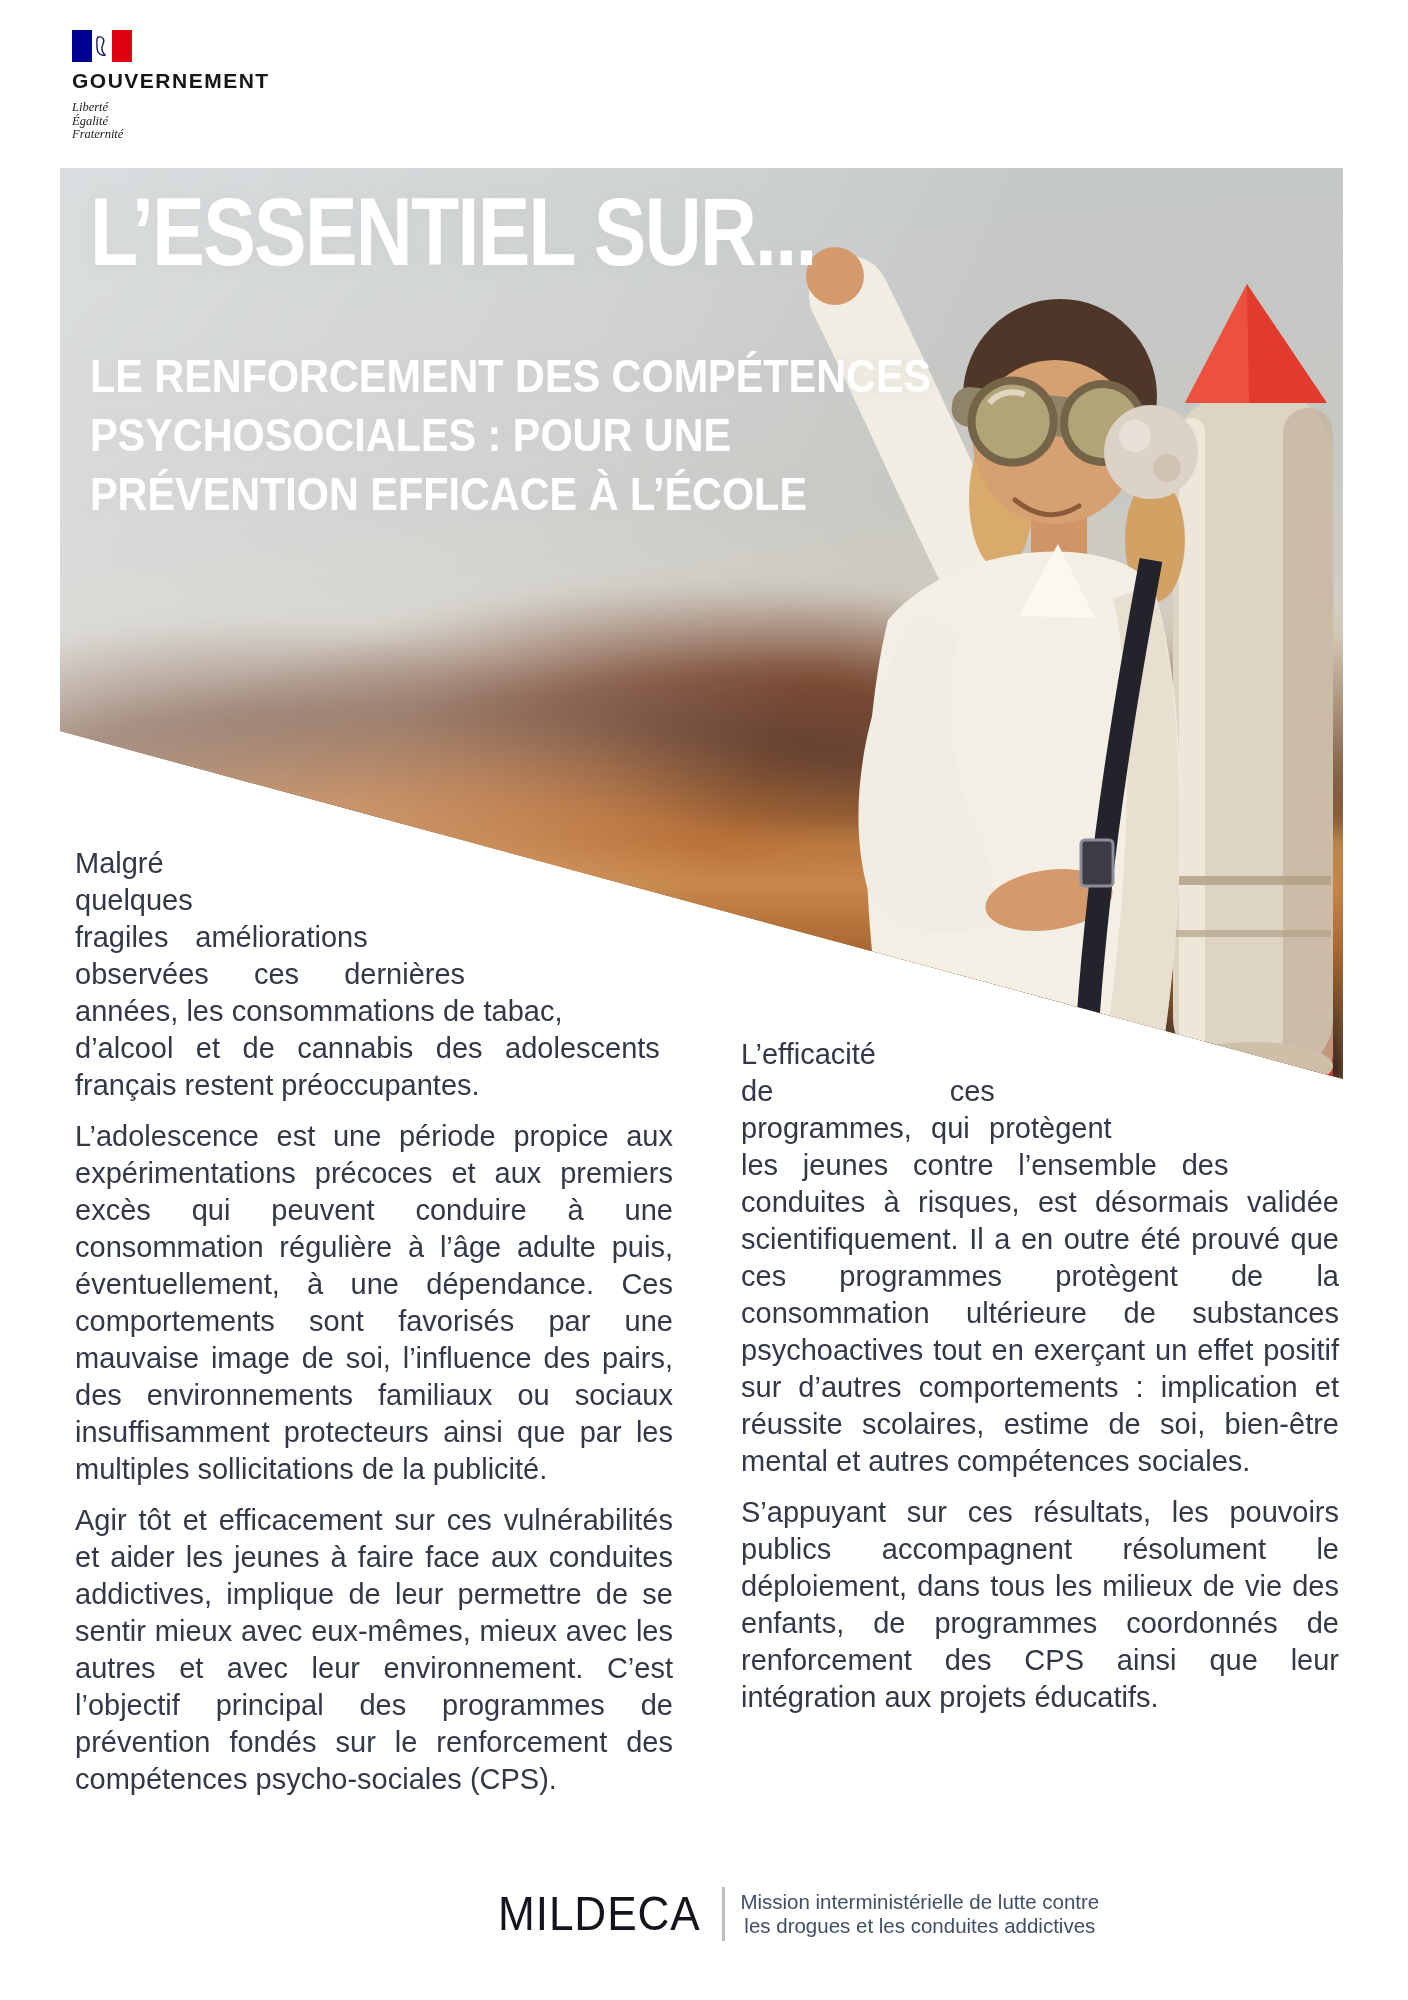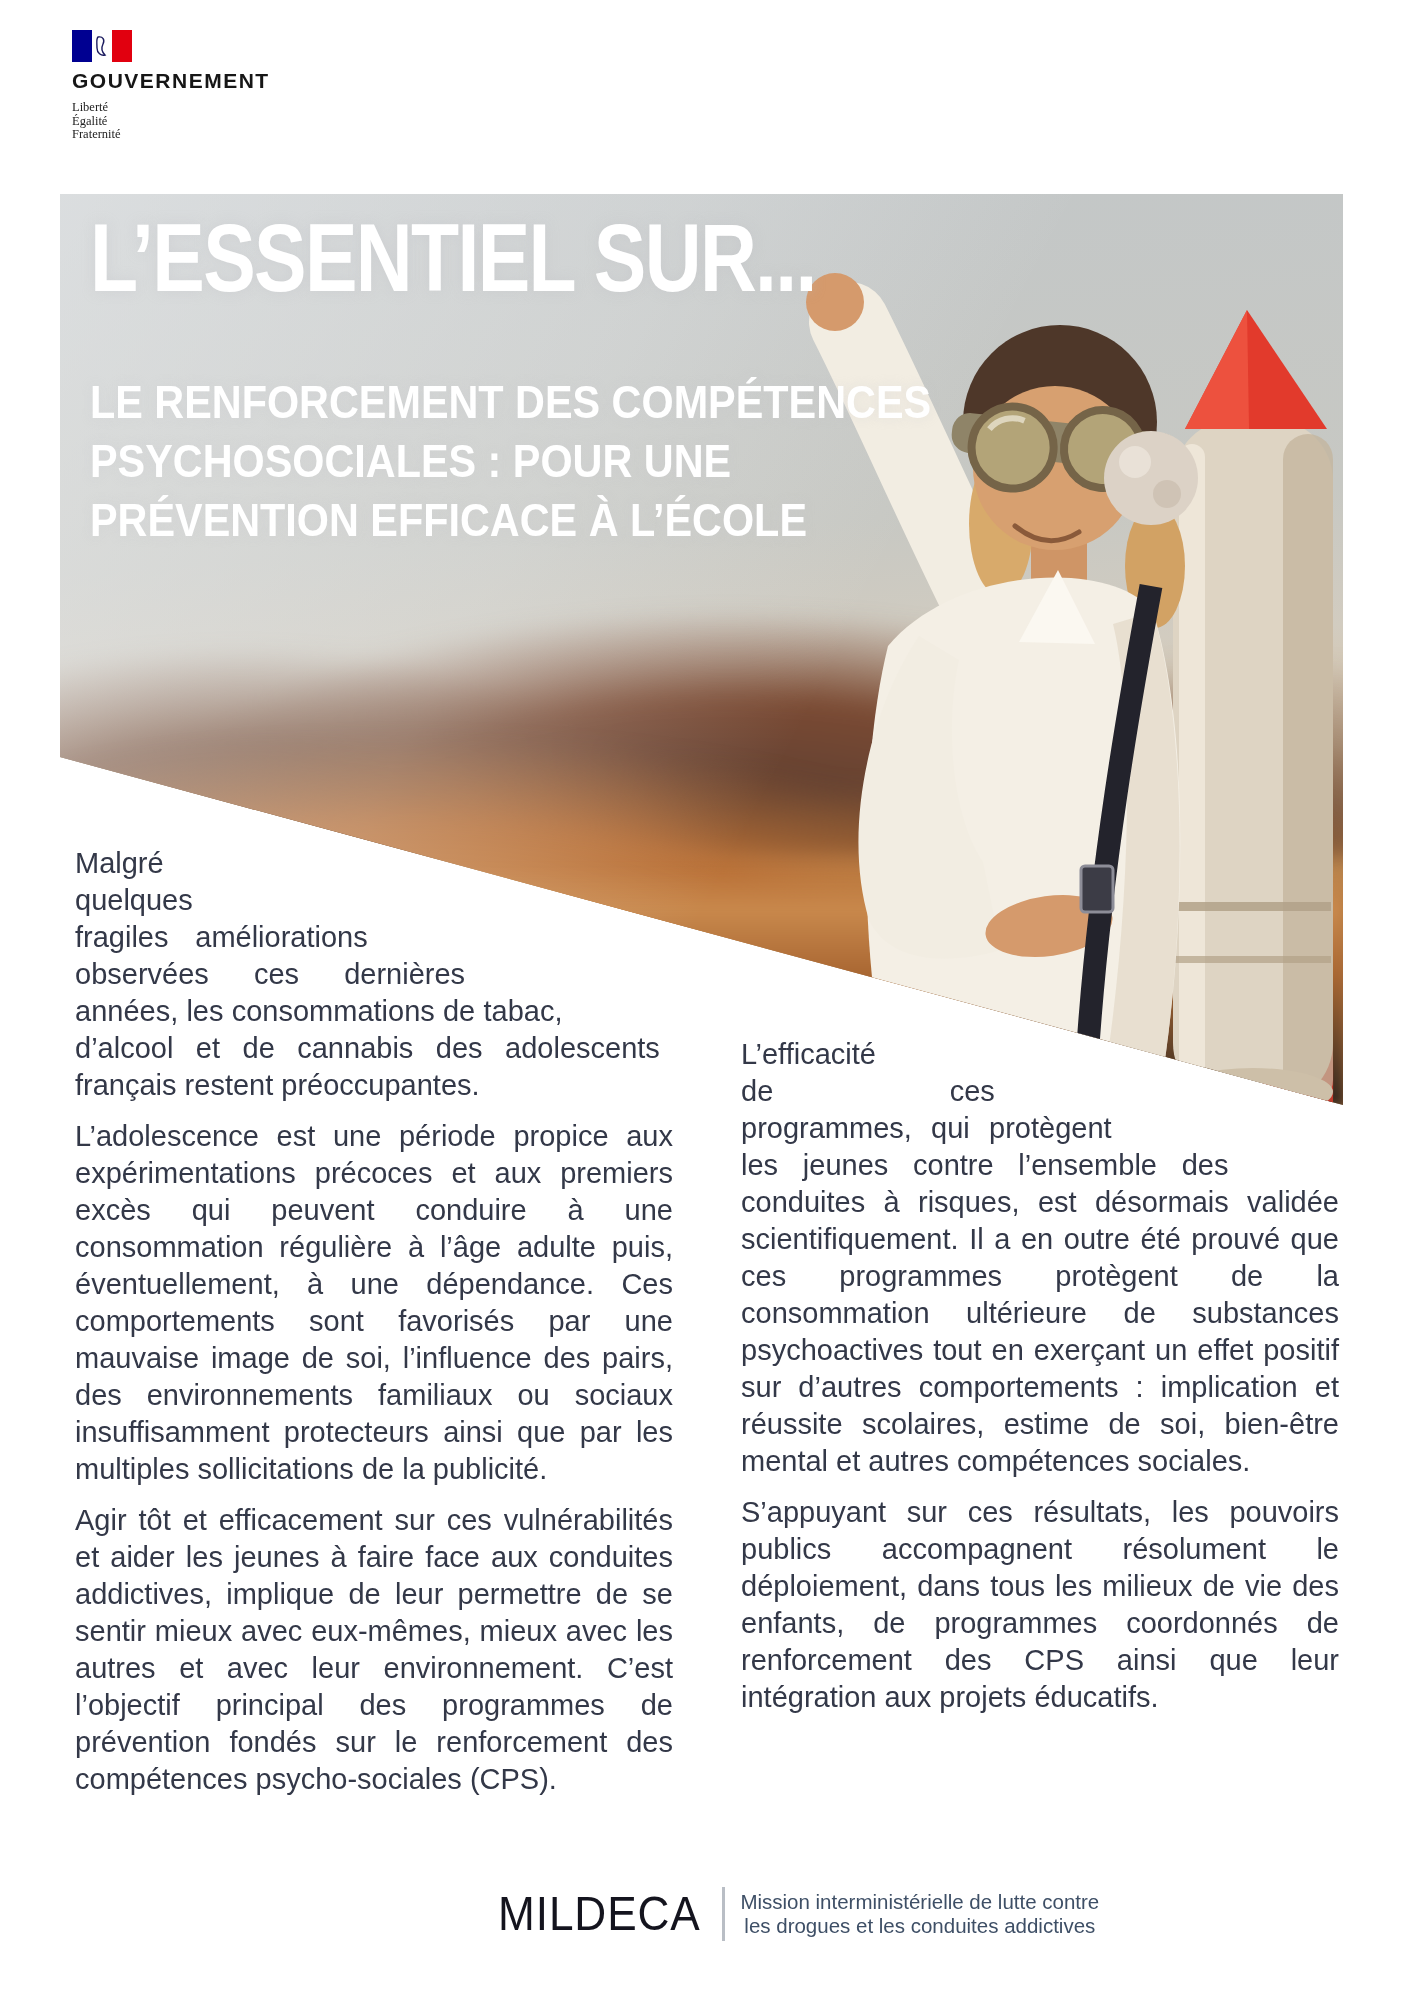--- a/index.html
+++ b/index.html
@@ -19,27 +19,27 @@
   .flag .b { width:20px; background:#000091; }
   .flag .w { width:20px; background:#ffffff; position:relative; }
   .flag .r { width:20px; background:#E1000F; }
   .flag .w svg { position:absolute; inset:0; }
   .gov-name {
     margin-top:7px; font-size:21px; font-weight:bold; letter-spacing:1.5px;
     color:#161616; white-space:nowrap;
   }
   .motto {
     margin-top:8px;
-    font-family:"Liberation Serif", serif; 
+    font-family:"Liberation Serif", serif; font-style:italic;
     font-size:12.5px; line-height:13.5px; color:#222;
   }
   .motto span { display:block; }
 
   
-  .hero { position:absolute; left:60px; top:168px; width:1283px; height:911px;margin-top:26px; }
+  .hero { position:absolute; left:60px; top:168px; width:1283px; height:911px; }
   .photo {
     position:absolute; inset:0; overflow:hidden;
     clip-path: polygon(0 0, 100% 0, 100% 100%, 0 61.8%);
     background:#c7c9c6;
   }
   .sky { position:absolute; inset:0;
     background:linear-gradient(176deg,#c3c7c8 0%,#c7c8c3 38%,#d2ccc0 52%,#d7c3a6 64%,#c69761 74%,#a96f3e 86%,#7c5331 100%);
   }
   .mountains { position:absolute; left:-4%; width:112%; top:37%; height:36%;
     filter:blur(10px);

